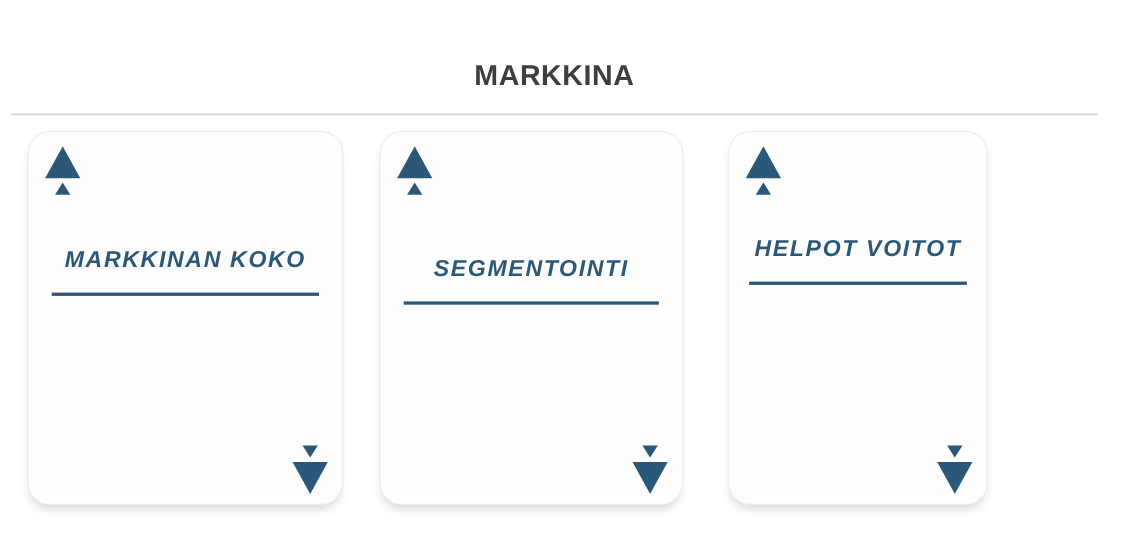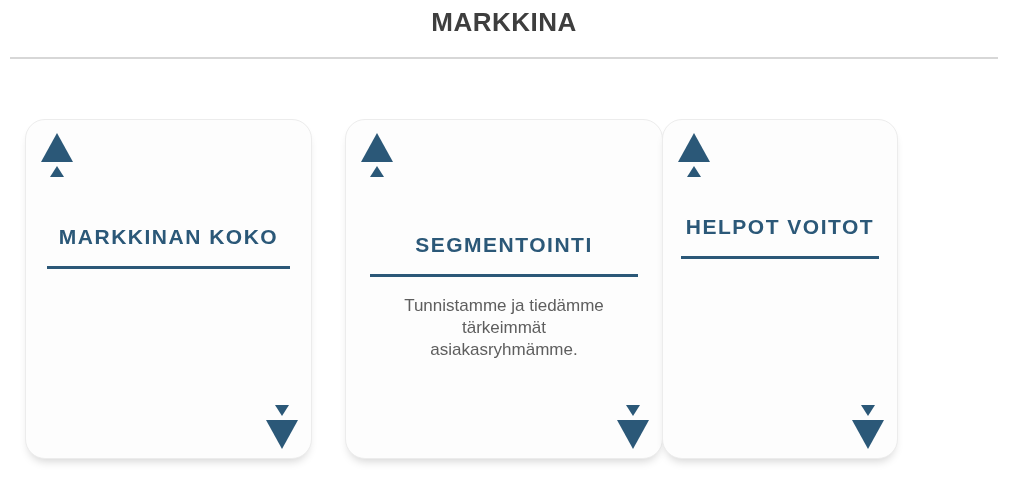--- a/index.html
+++ b/index.html
@@ -14,40 +14,40 @@
   html,body{margin:0;padding:0;}
   body{
     width:1024px;height:485px;
     background:#ffffff;
     font-family:"Liberation Sans", sans-serif;
     position:relative;
     overflow:hidden;
   }
   .header{position:absolute;left:10px;top:0;width:988px;}
   .header h1{
-    margin:0;padding-top:7px;
+    margin:16px;padding-top:37px;
     text-align:center;
     font-size:26px;line-height:30px;
     font-weight:bold;letter-spacing:0.5px;
     color:var(--heading);
   }
   .divider{margin-top:20px;border-bottom:2px solid var(--divider);}
 
   .card{
     position:absolute;top:119px;height:340px;
     background:var(--card-bg);
     border:1px solid var(--card-border);
     border-radius:20px;
     box-shadow:0 6px 10px -4px rgba(0,0,0,0.18);
   }
   .card-1{left:25px;width:287px;}
-  .card-2{left:345px;width:318px;}
+  .card-2{left:345px;width:276px;}
   .card-3{left:662px;width:236px;}
 
-  .content{position:absolute;left:0;right:0;text-align:center;}
+  .content{position:absolute;left:0;right:0;text-align:center;font-style:italic;}
   .card-1 .content{top:104px;}
   .card-2 .content{top:112px;}
   .card-3 .content{top:94px;}
 
   .content h2{
     margin:0;
     font-size:21px;line-height:26px;
     font-weight:bold;letter-spacing:1.5px;
     color:var(--accent);
   }
@@ -91,23 +91,20 @@
 </div>
 
 <div class="card card-2">
   <svg class="arrow up" width="34" height="46" viewBox="0 0 34 46" aria-hidden="true">
     <polygon points="17,0 33,29 1,29" fill="currentColor"></polygon>
     <polygon points="17,33 24,44 10,44" fill="currentColor"></polygon>
   </svg>
   <div class="content">
     <h2>SEGMENTOINTI</h2>
     <div class="underline"></div>
-    <p>Tunnistamme ja tiedämme
-tärkeimmät
-asiakasryhmämme.</p>
   </div>
   <svg class="arrow down" width="34" height="46" viewBox="0 0 34 46" aria-hidden="true">
     <polygon points="10,2 24,2 17,13" fill="currentColor"></polygon>
     <polygon points="1,17 33,17 17,46" fill="currentColor"></polygon>
   </svg>
 </div>
 
 <div class="card card-3">
   <svg class="arrow up" width="34" height="46" viewBox="0 0 34 46" aria-hidden="true">
     <polygon points="17,0 33,29 1,29" fill="currentColor"></polygon>

